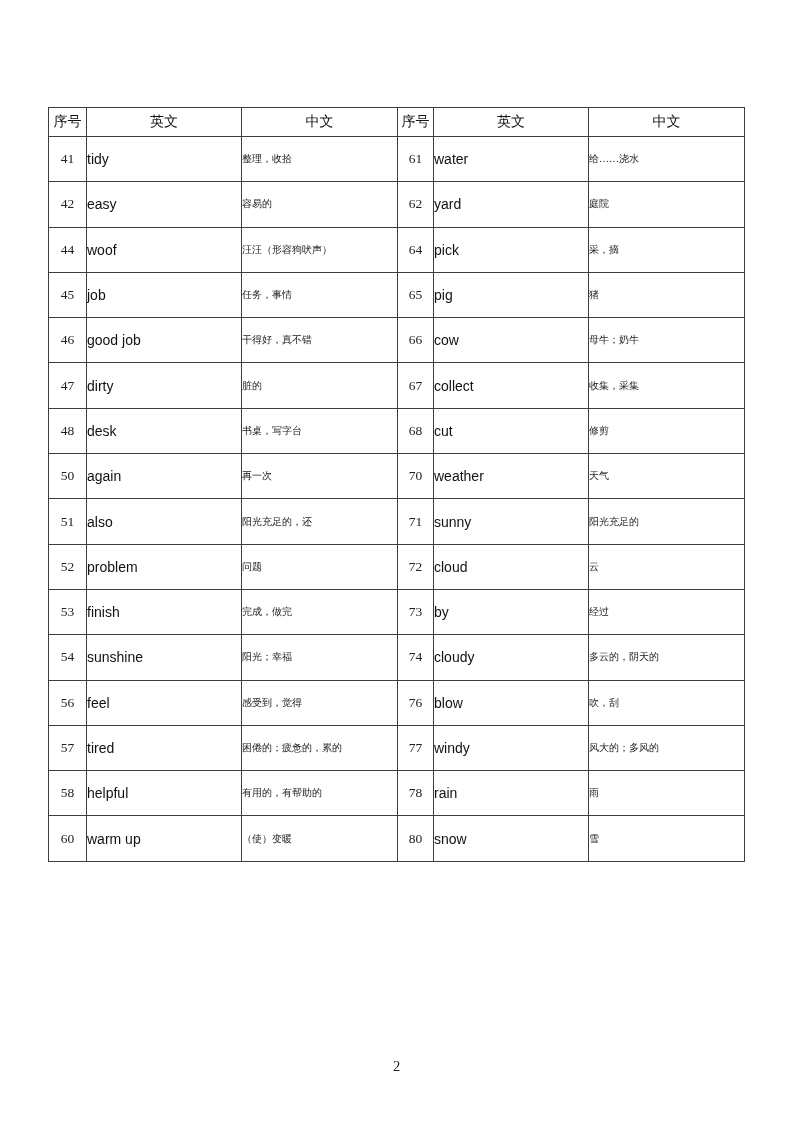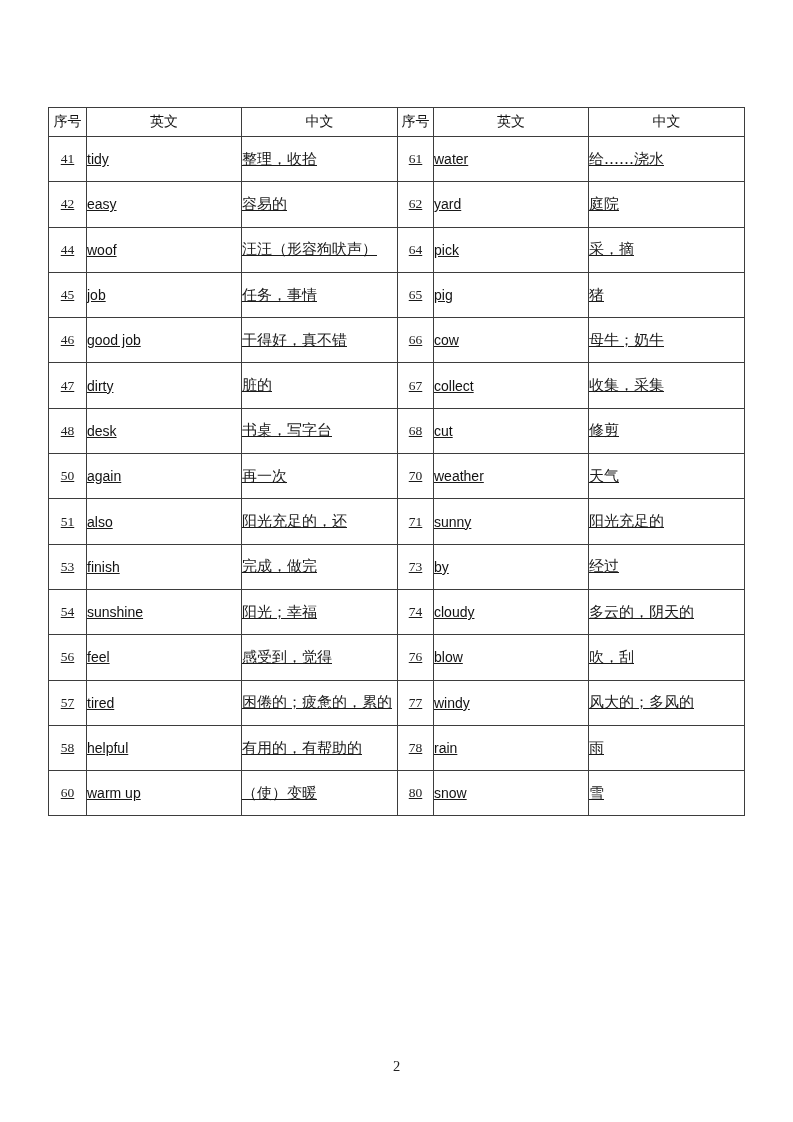--- a/index.html
+++ b/index.html
@@ -30,21 +30,20 @@
     padding: 0;
     vertical-align: middle;
     overflow: hidden;
     white-space: nowrap;
   }
   table.vocab thead tr {
     height: 29px;
   }
   table.vocab tbody tr {
     height: 45.3px;
-    text-decoration: underline;
   }
   th.hdr {
     font-family: "DejaVu Serif", serif;
     font-weight: normal;
     font-size: 14px;
     text-align: center;
     color: #141414;
   }
   td.no {
     font-family: "Liberation Serif", serif;
@@ -54,21 +53,21 @@
   }
   td.en {
     font-family: "Liberation Sans", sans-serif;
     font-size: 14px;
     text-align: left;
     padding-left: 8px;
     color: #111111;
   }
   td.zh {
     font-family: "DejaVu Serif", serif;
-    font-size: 15px;
+    font-size: 10px;
     text-align: left;
     padding-left: 7px;
     color: #1b1b1b;
   }
   .page-number {
     position: absolute;
     left: 0;
     top: 1058px;
     width: 793px;
     text-align: center;
@@ -169,20 +168,28 @@
         </tr>
         <tr>
           <td class="no">51</td>
           <td class="en">also</td>
           <td class="zh">阳光充足的，还</td>
           <td class="no">71</td>
           <td class="en">sunny</td>
           <td class="zh">阳光充足的</td>
         </tr>
         <tr>
+          <td class="no">52</td>
+          <td class="en">problem</td>
+          <td class="zh">问题</td>
+          <td class="no">72</td>
+          <td class="en">cloud</td>
+          <td class="zh">云</td>
+        </tr>
+        <tr>
           <td class="no">53</td>
           <td class="en">finish</td>
           <td class="zh">完成，做完</td>
           <td class="no">73</td>
           <td class="en">by</td>
           <td class="zh">经过</td>
         </tr>
         <tr>
           <td class="no">54</td>
           <td class="en">sunshine</td>

